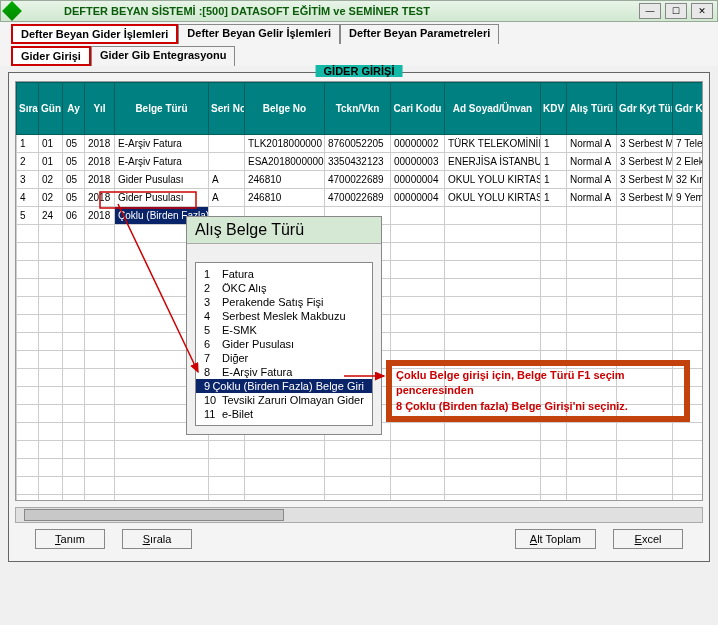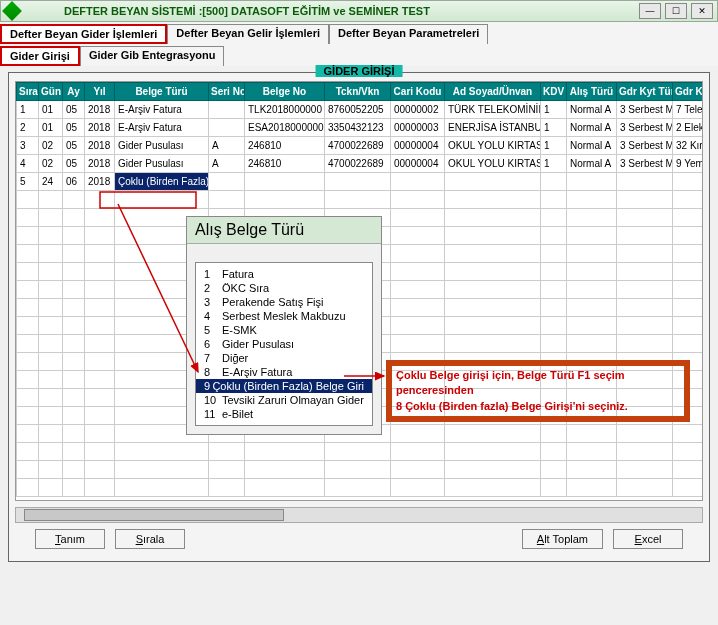--- a/index.html
+++ b/index.html
@@ -33,21 +33,21 @@
   .win-btn {
     width: 22px; height: 16px;
     border: 1px solid #888;
     background: #e8e8e8;
     font-size: 9px;
     display: flex; align-items: center; justify-content: center;
     cursor: pointer;
   }
   .tab-row {
     display: flex;
-    padding: 2px 4px 0 0;
+    padding: 2px 4px 0 11px;
     background: #f4f4f4;
   }
   .tab {
     padding: 2px 8px;
     border: 1px solid #888;
     border-bottom: none;
     background: #f4f4f4;
     font-size: 11px;
     font-weight: bold;
     margin-right: 0;
@@ -80,21 +80,21 @@
     width: 100%;
     border-collapse: collapse;
     background: #fff;
     table-layout: fixed;
   }
   .grid th {
     background: #008080;
     color: #fff;
     font-size: 10px;
     font-weight: bold;
-    padding: 3px 2px;
+    padding: 20px 2px;
     border: 1px solid #006060;
     text-align: center;
     white-space: nowrap;
     overflow: hidden;
   }
   .grid td {
     border: 1px solid #ccc;
     padding: 2px 3px;
     font-size: 10px;
     white-space: nowrap;
@@ -119,21 +119,21 @@
   .hscroll-thumb {
     position: absolute;
     left: 8px; top: 1px;
     width: 260px; height: 12px;
     background: #c8c8c8;
     border: 1px solid #888;
   }
   .button-row {
     display: flex;
     padding: 6px 20px;
-    gap: 10px;
+    gap: 17px;
     justify-content: space-between;
   }
   .button-row .spacer { flex: 1; }
   .btn {
     padding: 3px 14px;
     border: 1px solid #888;
     background: #f4f4f4;
     font-size: 11px;
     cursor: pointer;
     min-width: 70px;
@@ -632,21 +632,21 @@
 
 <div class="popup">
   <div class="popup-title">Alış Belge Türü</div>
   <div class="popup-body" id="popup-body">
       <div class="popup-item">
         <span class="num">1</span>
         <span>Fatura</span>
       </div>
       <div class="popup-item">
         <span class="num">2</span>
-        <span>ÖKC Sıra</span>
+        <span>ÖKC Alış</span>
       </div>
       <div class="popup-item">
         <span class="num">3</span>
         <span>Perakende Satış Fişi</span>
       </div>
       <div class="popup-item">
         <span class="num">4</span>
         <span>Serbest Meslek Makbuzu</span>
       </div>
       <div class="popup-item">

